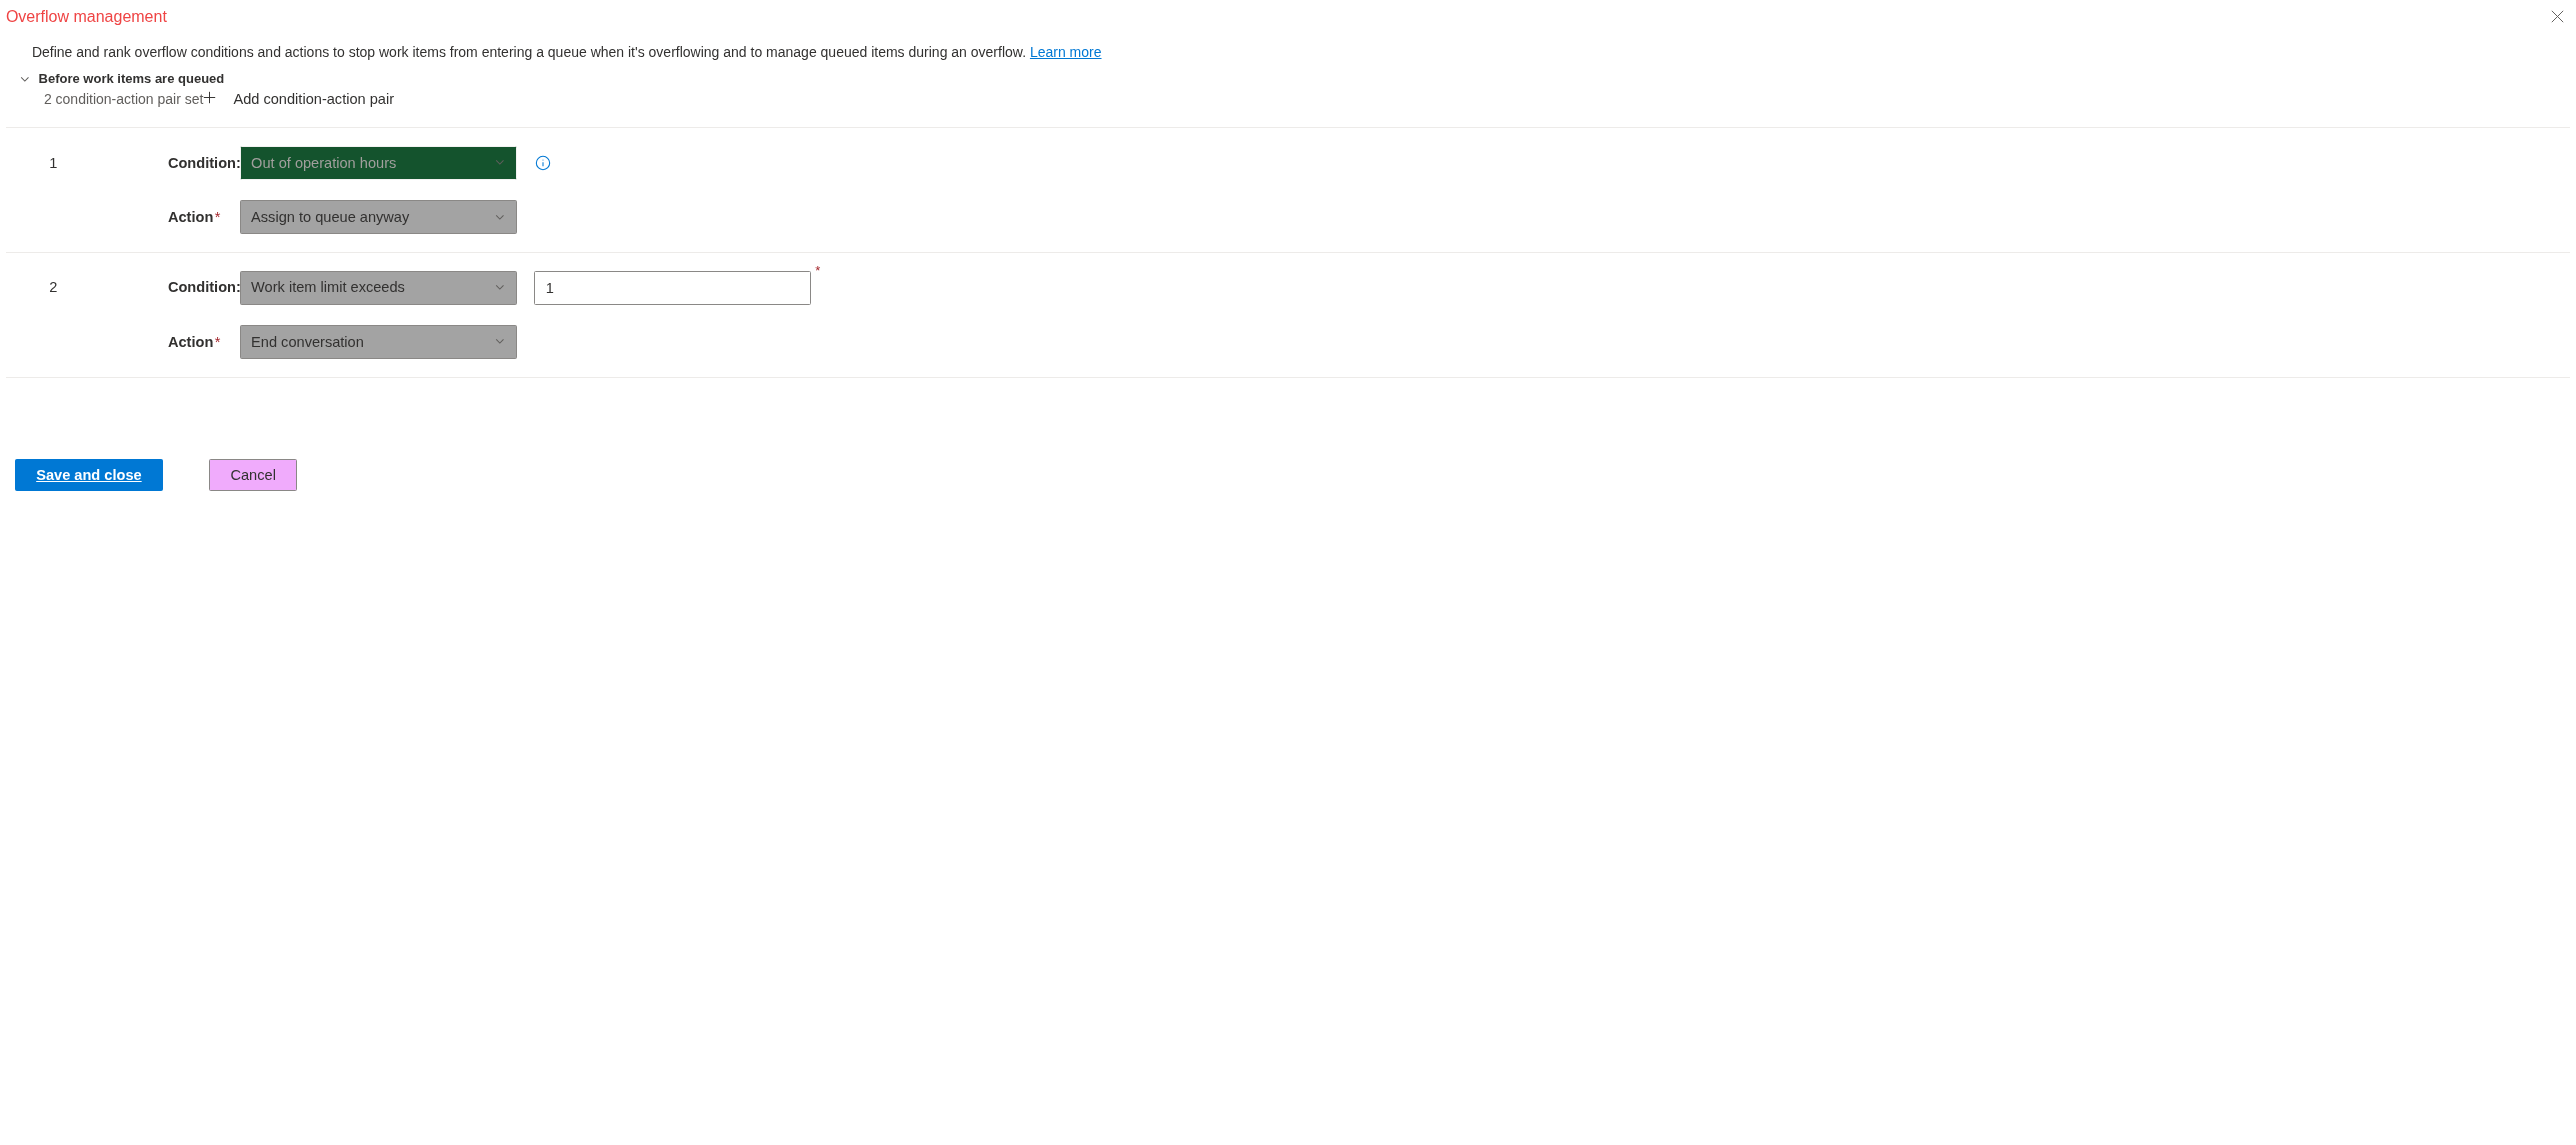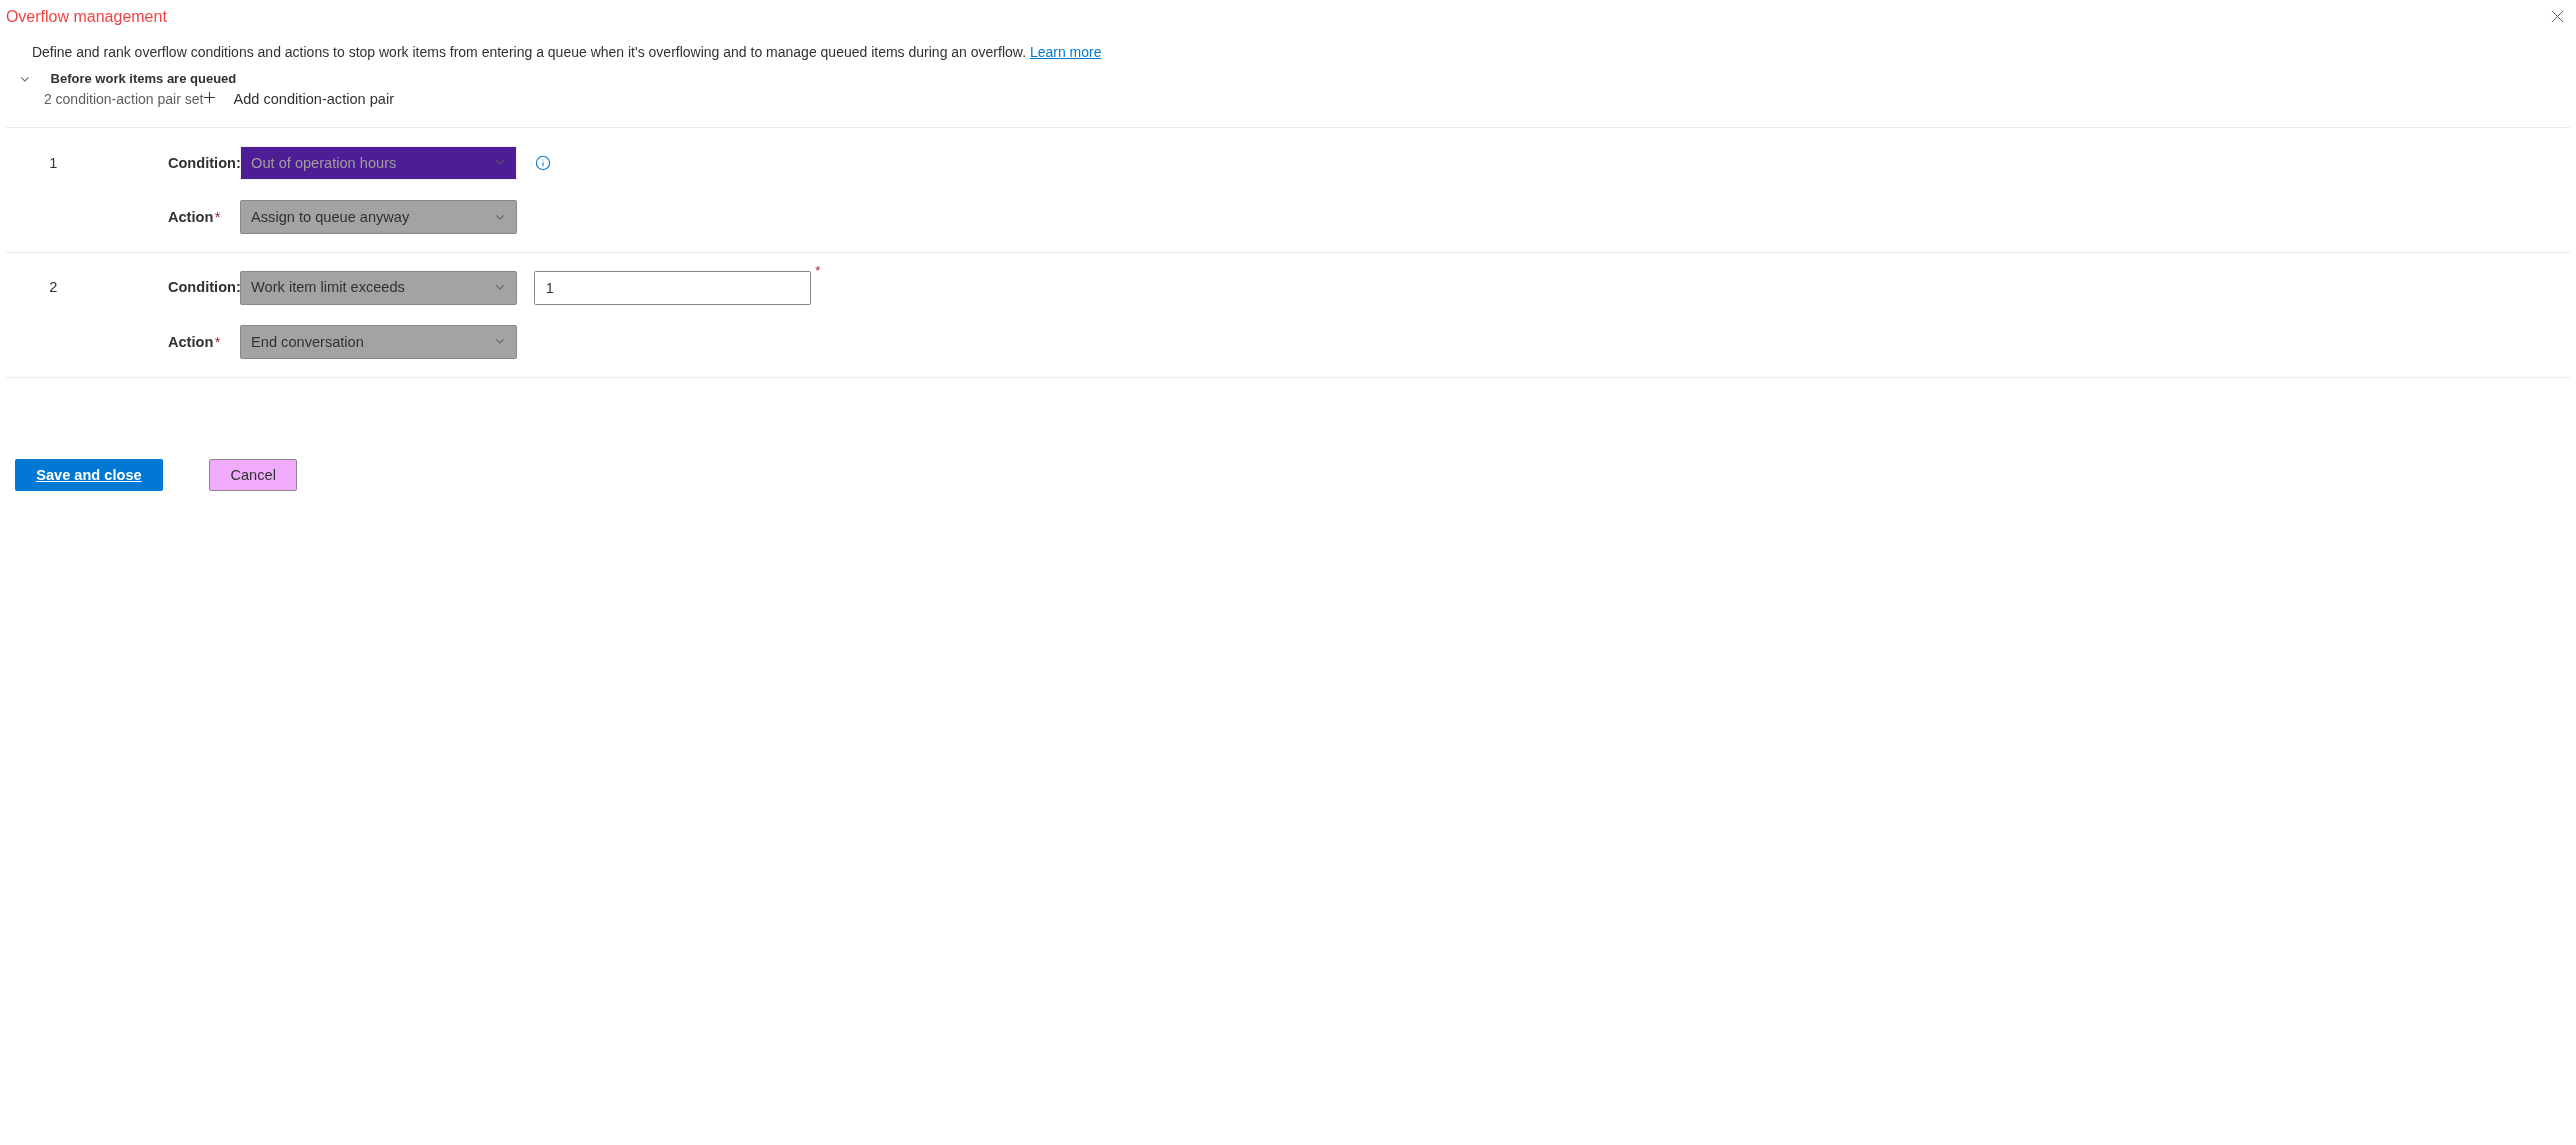--- a/index.html
+++ b/index.html
@@ -44,21 +44,21 @@
     line-height: 1.45;
     margin-bottom: 7.3px;
   }
   .description a {
     color: #0078d4;
     text-decoration: underline;
   }
   .section-header-row {
     display: flex;
     align-items: center;
-    gap: 20px;
+    gap: 8px;
     margin-left: 13px;
     margin-bottom: 1.5px;
   }
   .chevron {
     color: #605e5c;
     display: flex;
     align-items: center;
     cursor: pointer;
   }
   .chevron svg { width: 11.7px; height: 11.7px; }
@@ -135,21 +135,21 @@
     height: 34px;
     border: 0.7px solid #8a8886;
     border-radius: 1.5px;
     padding: 0 10.2px;
     background: #a3a3a3;
     cursor: pointer;
     font-size: 14.6px;
     color: #323130;
   }
   .select.disabled {
-    background: #4c1d95;
+    background: #14532d;
     border-color: #f3f2f1;
     color: #a19f9d;
     cursor: default;
   }
   .select .caret svg { width: 11.7px; height: 11.7px; color: #605e5c; }
   .info-icon {
     display: flex;
     align-items: center;
     justify-content: center;
     width: 17.6px;

